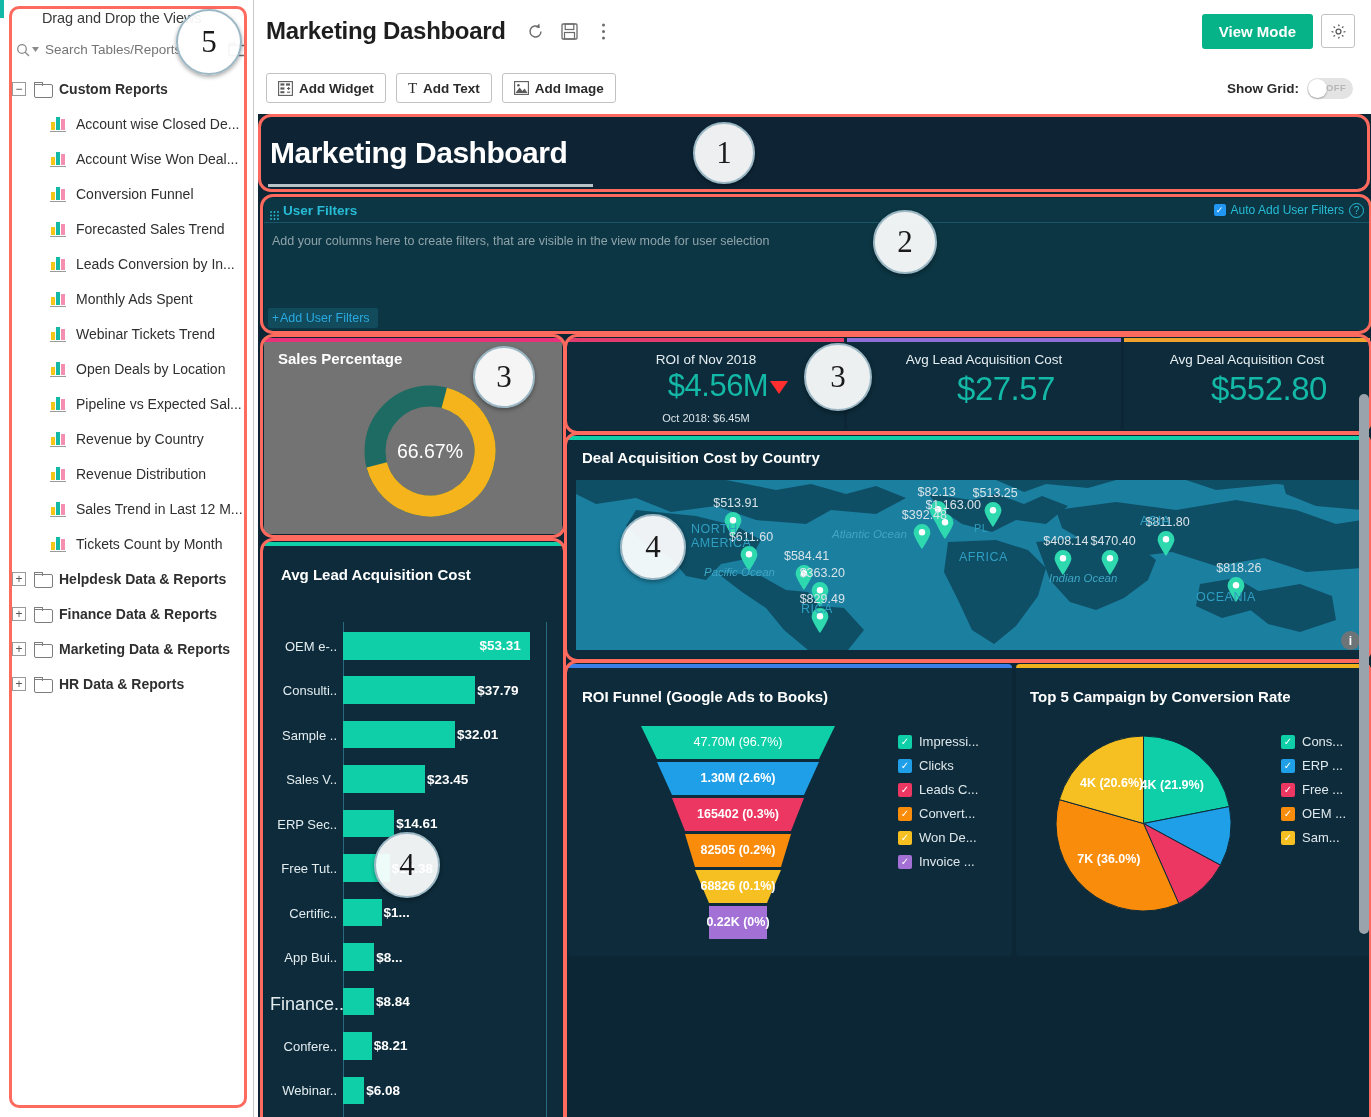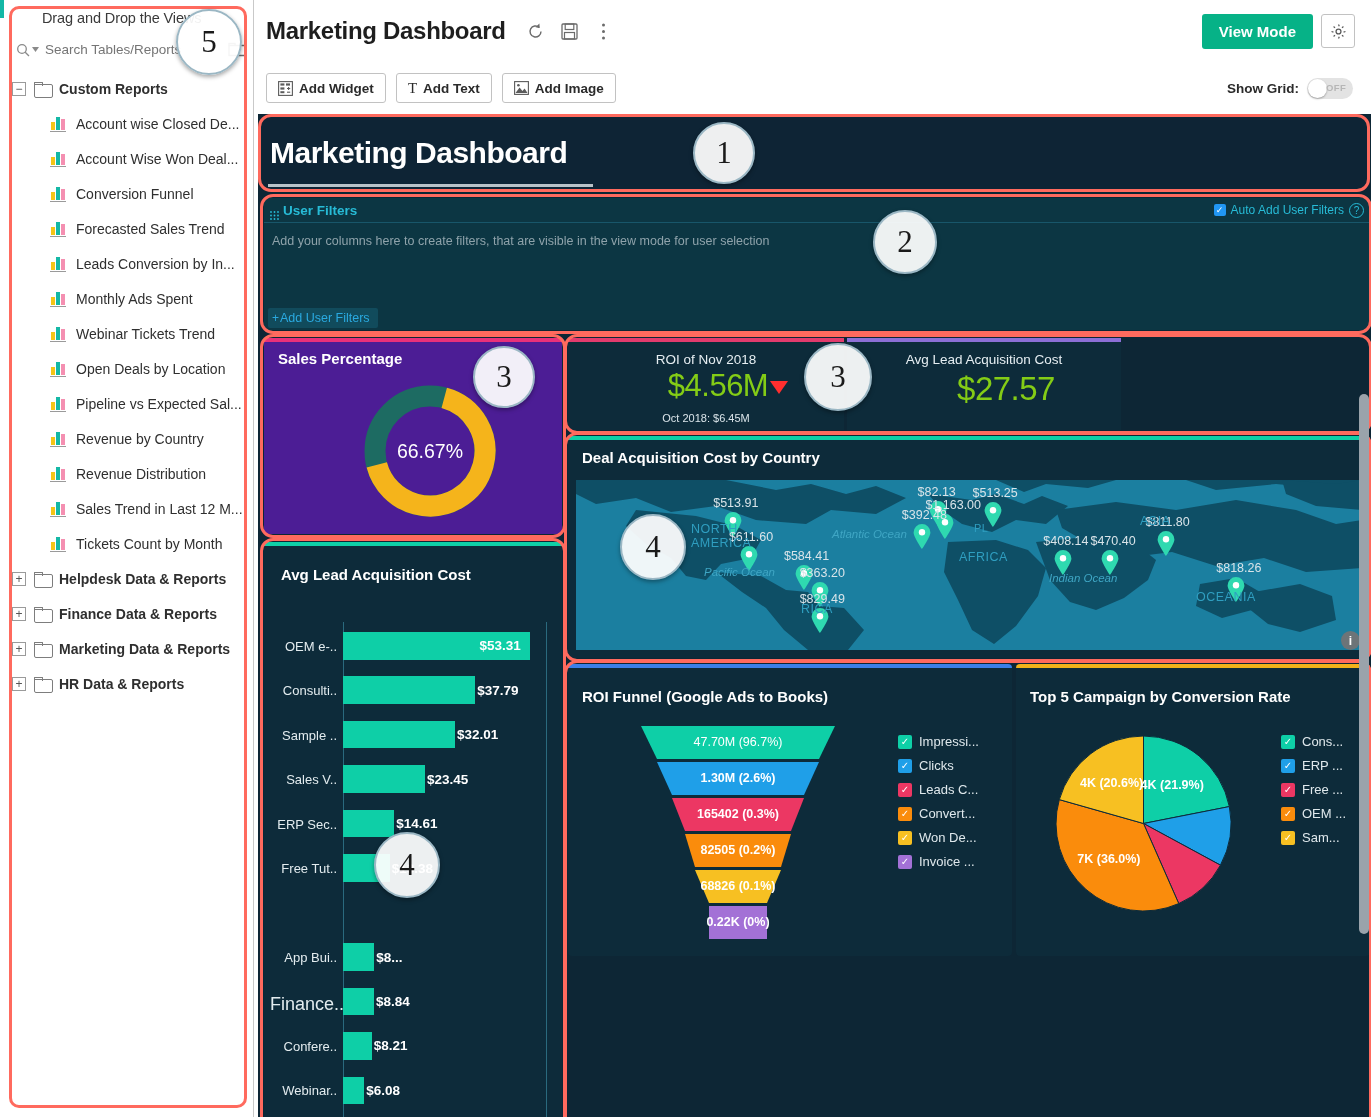--- a/index.html
+++ b/index.html
@@ -109,37 +109,37 @@
   .uf-help{width:15px;height:15px;border:1px solid #27bbd6;border-radius:50%;color:#27bbd6;font-size:10px;display:flex;align-items:center;justify-content:center;}
   #uf-sep{position:absolute;left:0;top:24px;width:100%;height:1px;background:#18566a;}
   #uf-hint{position:absolute;left:8px;top:36px;font-size:12.5px;color:#8fa3ab;}
   #uf-add{
     position:absolute;left:4px;bottom:2px;background:#114b5c;color:#2aa9e0;font-size:12.5px;
     padding:3px 8px 3px 12px;border-radius:2px;
   }
   #uf-add::before{content:"+";position:absolute;left:4px;top:3px;font-size:12px;}
 
   
-  #sales-pct{ left:6px; top:224px; width:298px; height:196px; background:#4c1d95;}
+  #sales-pct{ left:6px; top:224px; width:298px; height:196px; background:#737373;}
   #sales-pct .wt{position:absolute;left:14px;top:12px;font-size:15px;font-weight:bold;color:#fff;}
   #donut{position:absolute;left:93px;top:40px;width:146px;height:146px;}
   #donut .lbl{
     position:absolute;inset:0;display:flex;align-items:center;justify-content:center;
     font-size:19.5px;color:#fff;
   }
 
   
   #kpi-wrap{position:absolute;left:310px;top:224px;width:802px;height:92px;display:flex;}
   .kpi{position:relative;background:#0d2b3a;height:92px;}
   .kpi .kacc{position:absolute;left:0;top:0;height:4px;width:100%;}
   .kpi1{width:276px;}
   .kpi2{width:274px;margin-left:3px;}
   .kpi3{width:246px;margin-left:3px;}
   .kpi .klbl{position:absolute;top:14px;width:100%;text-align:center;font-size:13.5px;color:#e6eef2;}
-  .kpi .kval{position:absolute;top:32px;width:100%;text-align:center;font-size:33px;color:#84cc16;letter-spacing:-0.5px;padding-left:44px;}
+  .kpi .kval{position:absolute;top:32px;width:100%;text-align:center;font-size:33px;color:#14b8a6;letter-spacing:-0.5px;padding-left:44px;}
   .kpi .ksub{position:absolute;top:74px;width:100%;text-align:center;font-size:11px;color:#dbe5ea;}
   .kpi1 .kval{top:30px;font-size:31px;}
   .down-tri{display:inline-block;width:0;height:0;border-left:9px solid transparent;border-right:9px solid transparent;border-top:13px solid #ff2f2f;vertical-align:middle;margin-left:2px;}
 
   
   #mapw{ left:310px; top:322px; width:802px; height:222px; background:#0d2b3a;}
   #mapw .wt{position:absolute;left:14px;top:13px;font-size:15px;font-weight:bold;color:#fff;}
   #mapsvg{position:absolute;left:8px;top:44px;width:786px;height:170px;}
   .pin{position:absolute;width:18px;height:25px;}
   .pinlbl{position:absolute;font-size:12.5px;color:#d9e4e9;white-space:nowrap;}
@@ -492,20 +492,25 @@
           <div class="kacc" style="background:#e23b6d;"></div>
           <div class="klbl">ROI of Nov 2018</div>
           <div class="kval"><span>$4.56M</span><span class="down-tri"></span></div>
           <div class="ksub">Oct 2018: $6.45M</div>
         </div>
         <div class="kpi kpi2">
           <div class="kacc" style="background:#8c6fd6;"></div>
           <div class="klbl">Avg Lead Acquisition Cost</div>
           <div class="kval">$27.57</div>
         </div>
+        <div class="kpi kpi3">
+          <div class="kacc" style="background:#f0a22e;"></div>
+          <div class="klbl">Avg Deal Acquisition Cost</div>
+          <div class="kval">$552.80</div>
+        </div>
       </div>
       <div class="ring" style="left:306px;top:220px;width:808px;height:100px;"></div>
       <div class="annot" style="left:546px;top:229px;width:68px;height:68px;">
         <span>3</span>
       </div>
 
       <div class="w" id="mapw">
         <div class="w-accent" style="background:#0ecfa7;"></div>
         <div class="wt">Deal Acquisition Cost by Country</div>
         <div id="mapsvg">
@@ -644,20 +649,25 @@
             <div style="position: absolute; left: 0px; top: 195.846px; width: 100%; height: 44.4615px;">
               <div style="position:absolute;left:0;top:6.783076923076923px;width:67px;text-align:right;font-size:13px;color:#e3ecef;">ERP Sec..</div>
               <div style="position:absolute;left:73px;top:0;width:51.135000000000005px;height:27.566153846153846px;background:#0ecfa7;"></div>
               <div style="position:absolute;left:126.135px;top:6.283076923076923px;font-size:13.5px;font-weight:bold;color:#fff;white-space:nowrap;">$14.61</div>
             </div>
             <div style="position: absolute; left: 0px; top: 240.308px; width: 100%; height: 44.4615px;">
               <div style="position:absolute;left:0;top:6.783076923076923px;width:67px;text-align:right;font-size:13px;color:#e3ecef;">Free Tut..</div>
               <div style="position:absolute;left:73px;top:0;width:46.83px;height:27.566153846153846px;background:#0ecfa7;"></div>
               <div style="position:absolute;left:121.83px;top:6.283076923076923px;font-size:13.5px;font-weight:bold;color:#fff;white-space:nowrap;">$13.38</div>
             </div>
+            <div style="position: absolute; left: 0px; top: 284.769px; width: 100%; height: 44.4615px;">
+              <div style="position:absolute;left:0;top:6.783076923076923px;width:67px;text-align:right;font-size:13px;color:#e3ecef;">Certific..</div>
+              <div style="position:absolute;left:73px;top:0;width:38.5px;height:27.566153846153846px;background:#0ecfa7;"></div>
+              <div style="position:absolute;left:113.5px;top:6.283076923076923px;font-size:13.5px;font-weight:bold;color:#fff;white-space:nowrap;">$1...</div>
+            </div>
             <div style="position: absolute; left: 0px; top: 329.231px; width: 100%; height: 44.4615px;">
               <div style="position:absolute;left:0;top:6.783076923076923px;width:67px;text-align:right;font-size:13px;color:#e3ecef;">App Bui..</div>
               <div style="position:absolute;left:73px;top:0;width:31.15px;height:27.566153846153846px;background:#0ecfa7;"></div>
               <div style="position:absolute;left:106.15px;top:6.283076923076923px;font-size:13.5px;font-weight:bold;color:#fff;white-space:nowrap;">$8...</div>
             </div>
             <div style="position: absolute; left: 0px; top: 373.692px; width: 100%; height: 44.4615px;">
               <div style="position:absolute;left:0;top:6.783076923076923px;width:67px;text-align:right;font-size:18px;color:#e3ecef;">Finance..</div>
               <div style="position:absolute;left:73px;top:0;width:30.939999999999998px;height:27.566153846153846px;background:#0ecfa7;"></div>
               <div style="position:absolute;left:105.94px;top:6.283076923076923px;font-size:13.5px;font-weight:bold;color:#fff;white-space:nowrap;">$8.84</div>
             </div>

